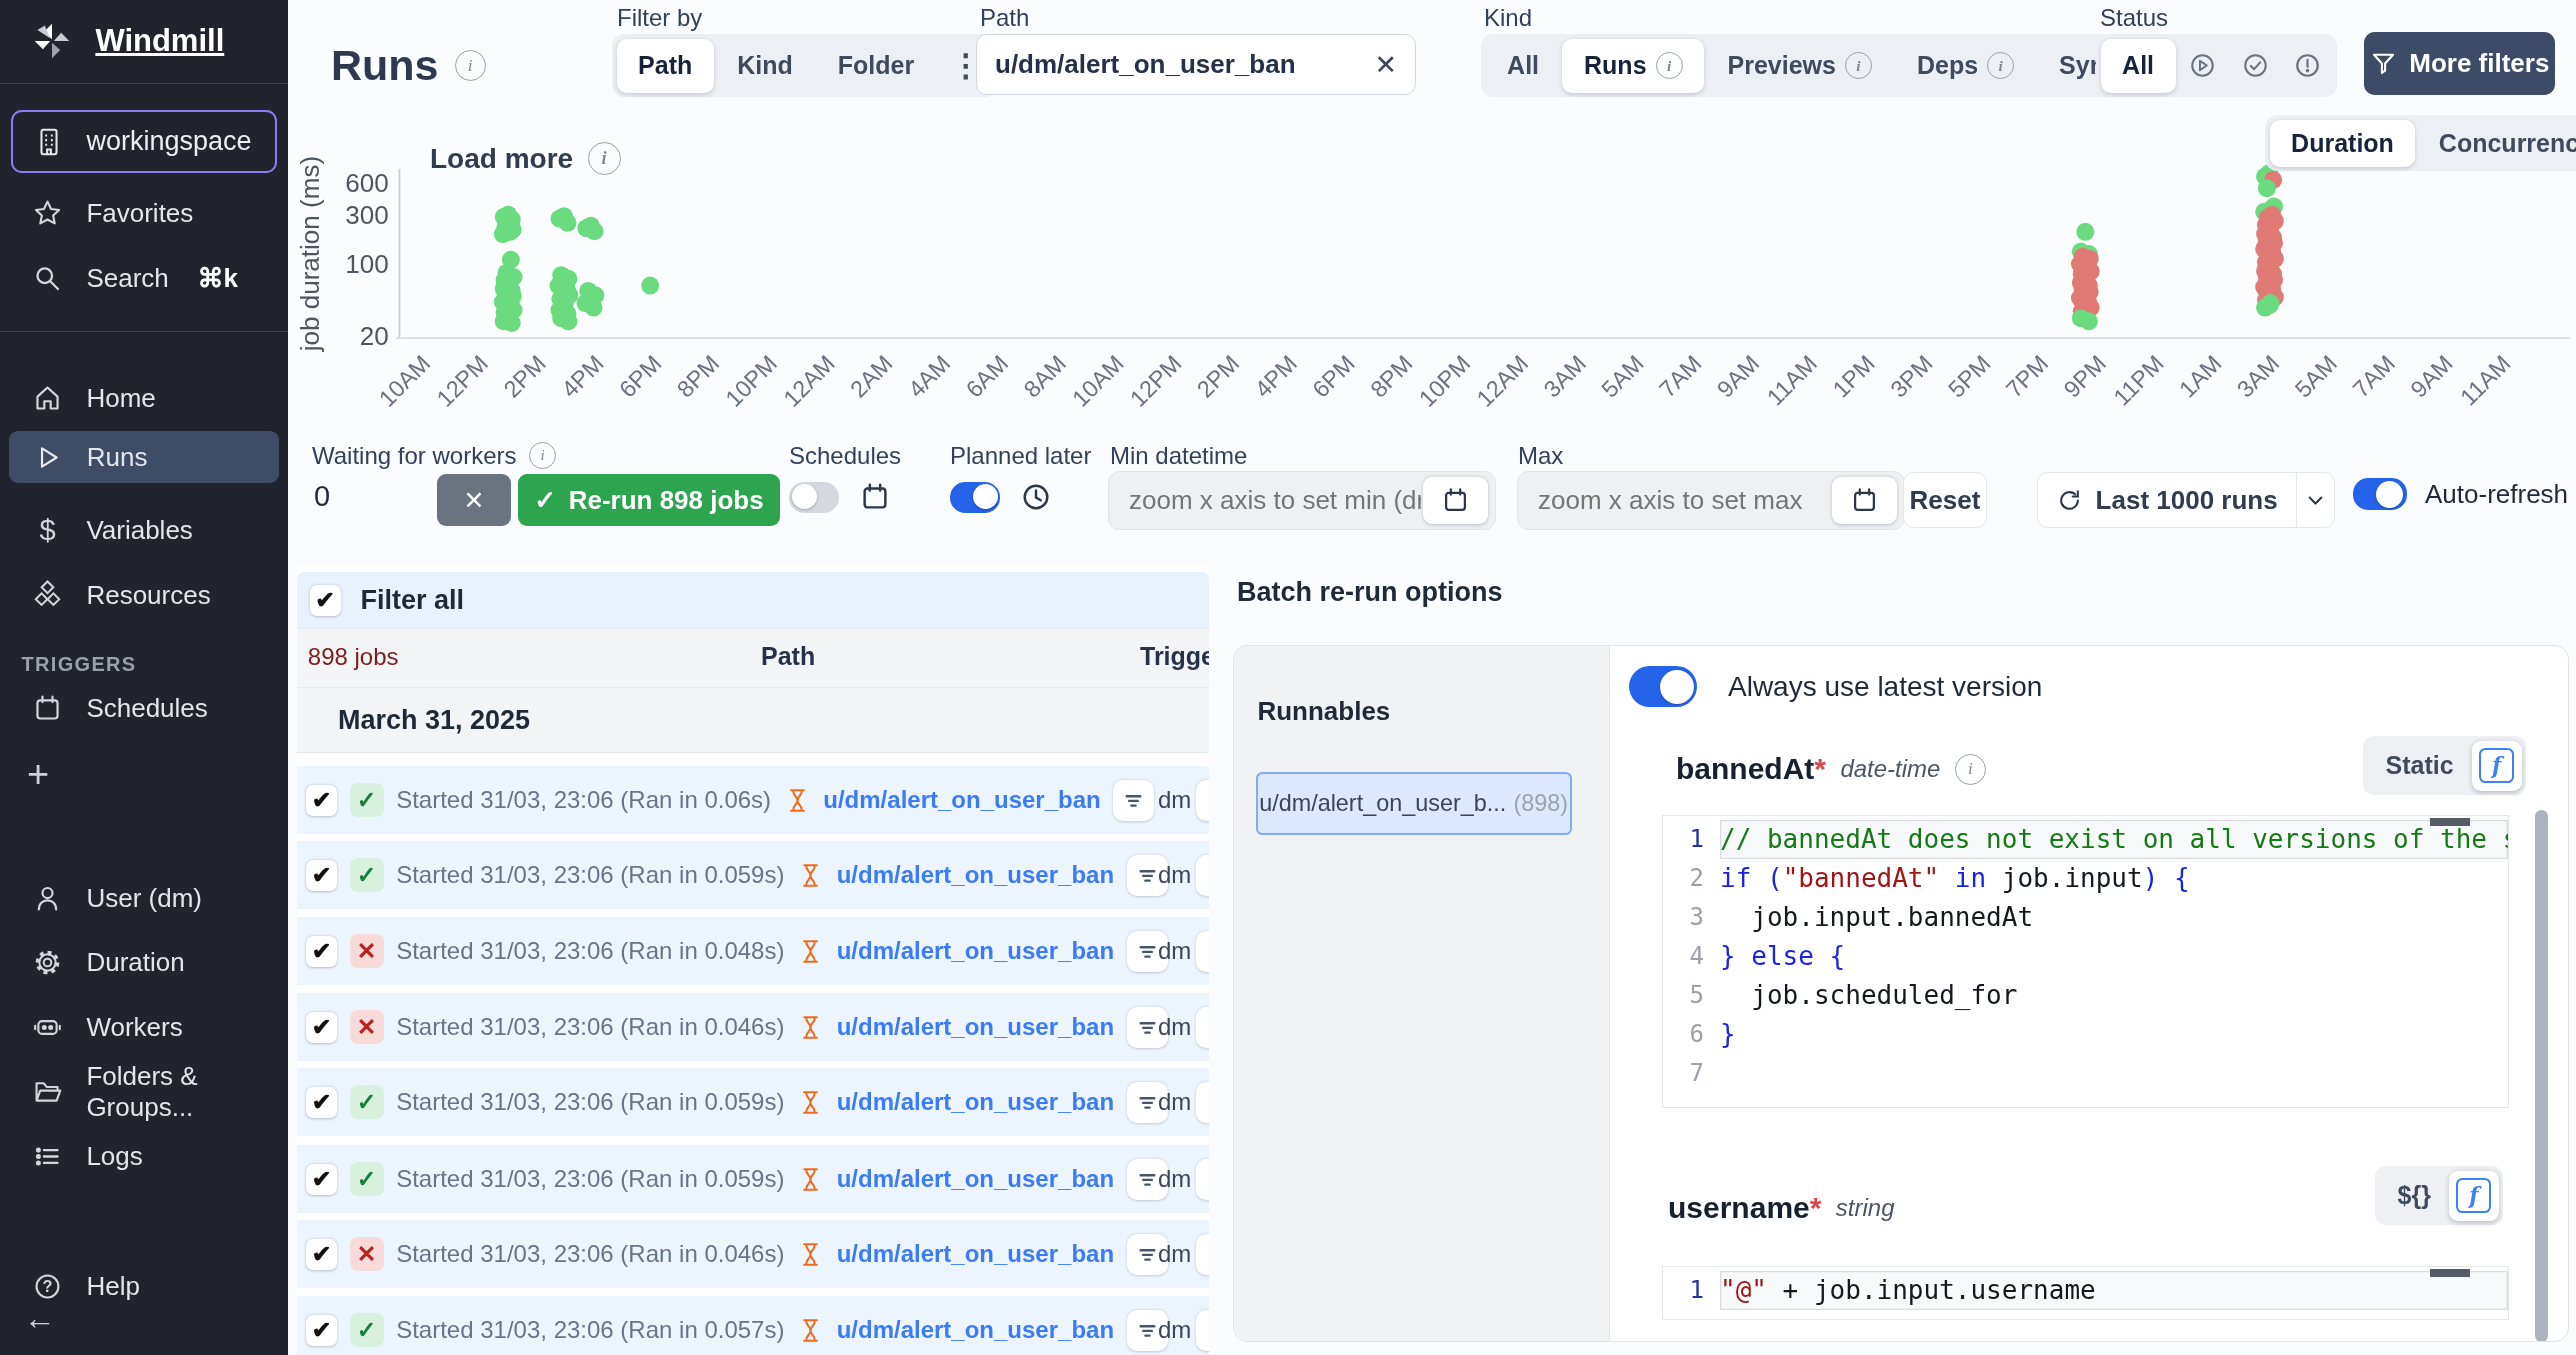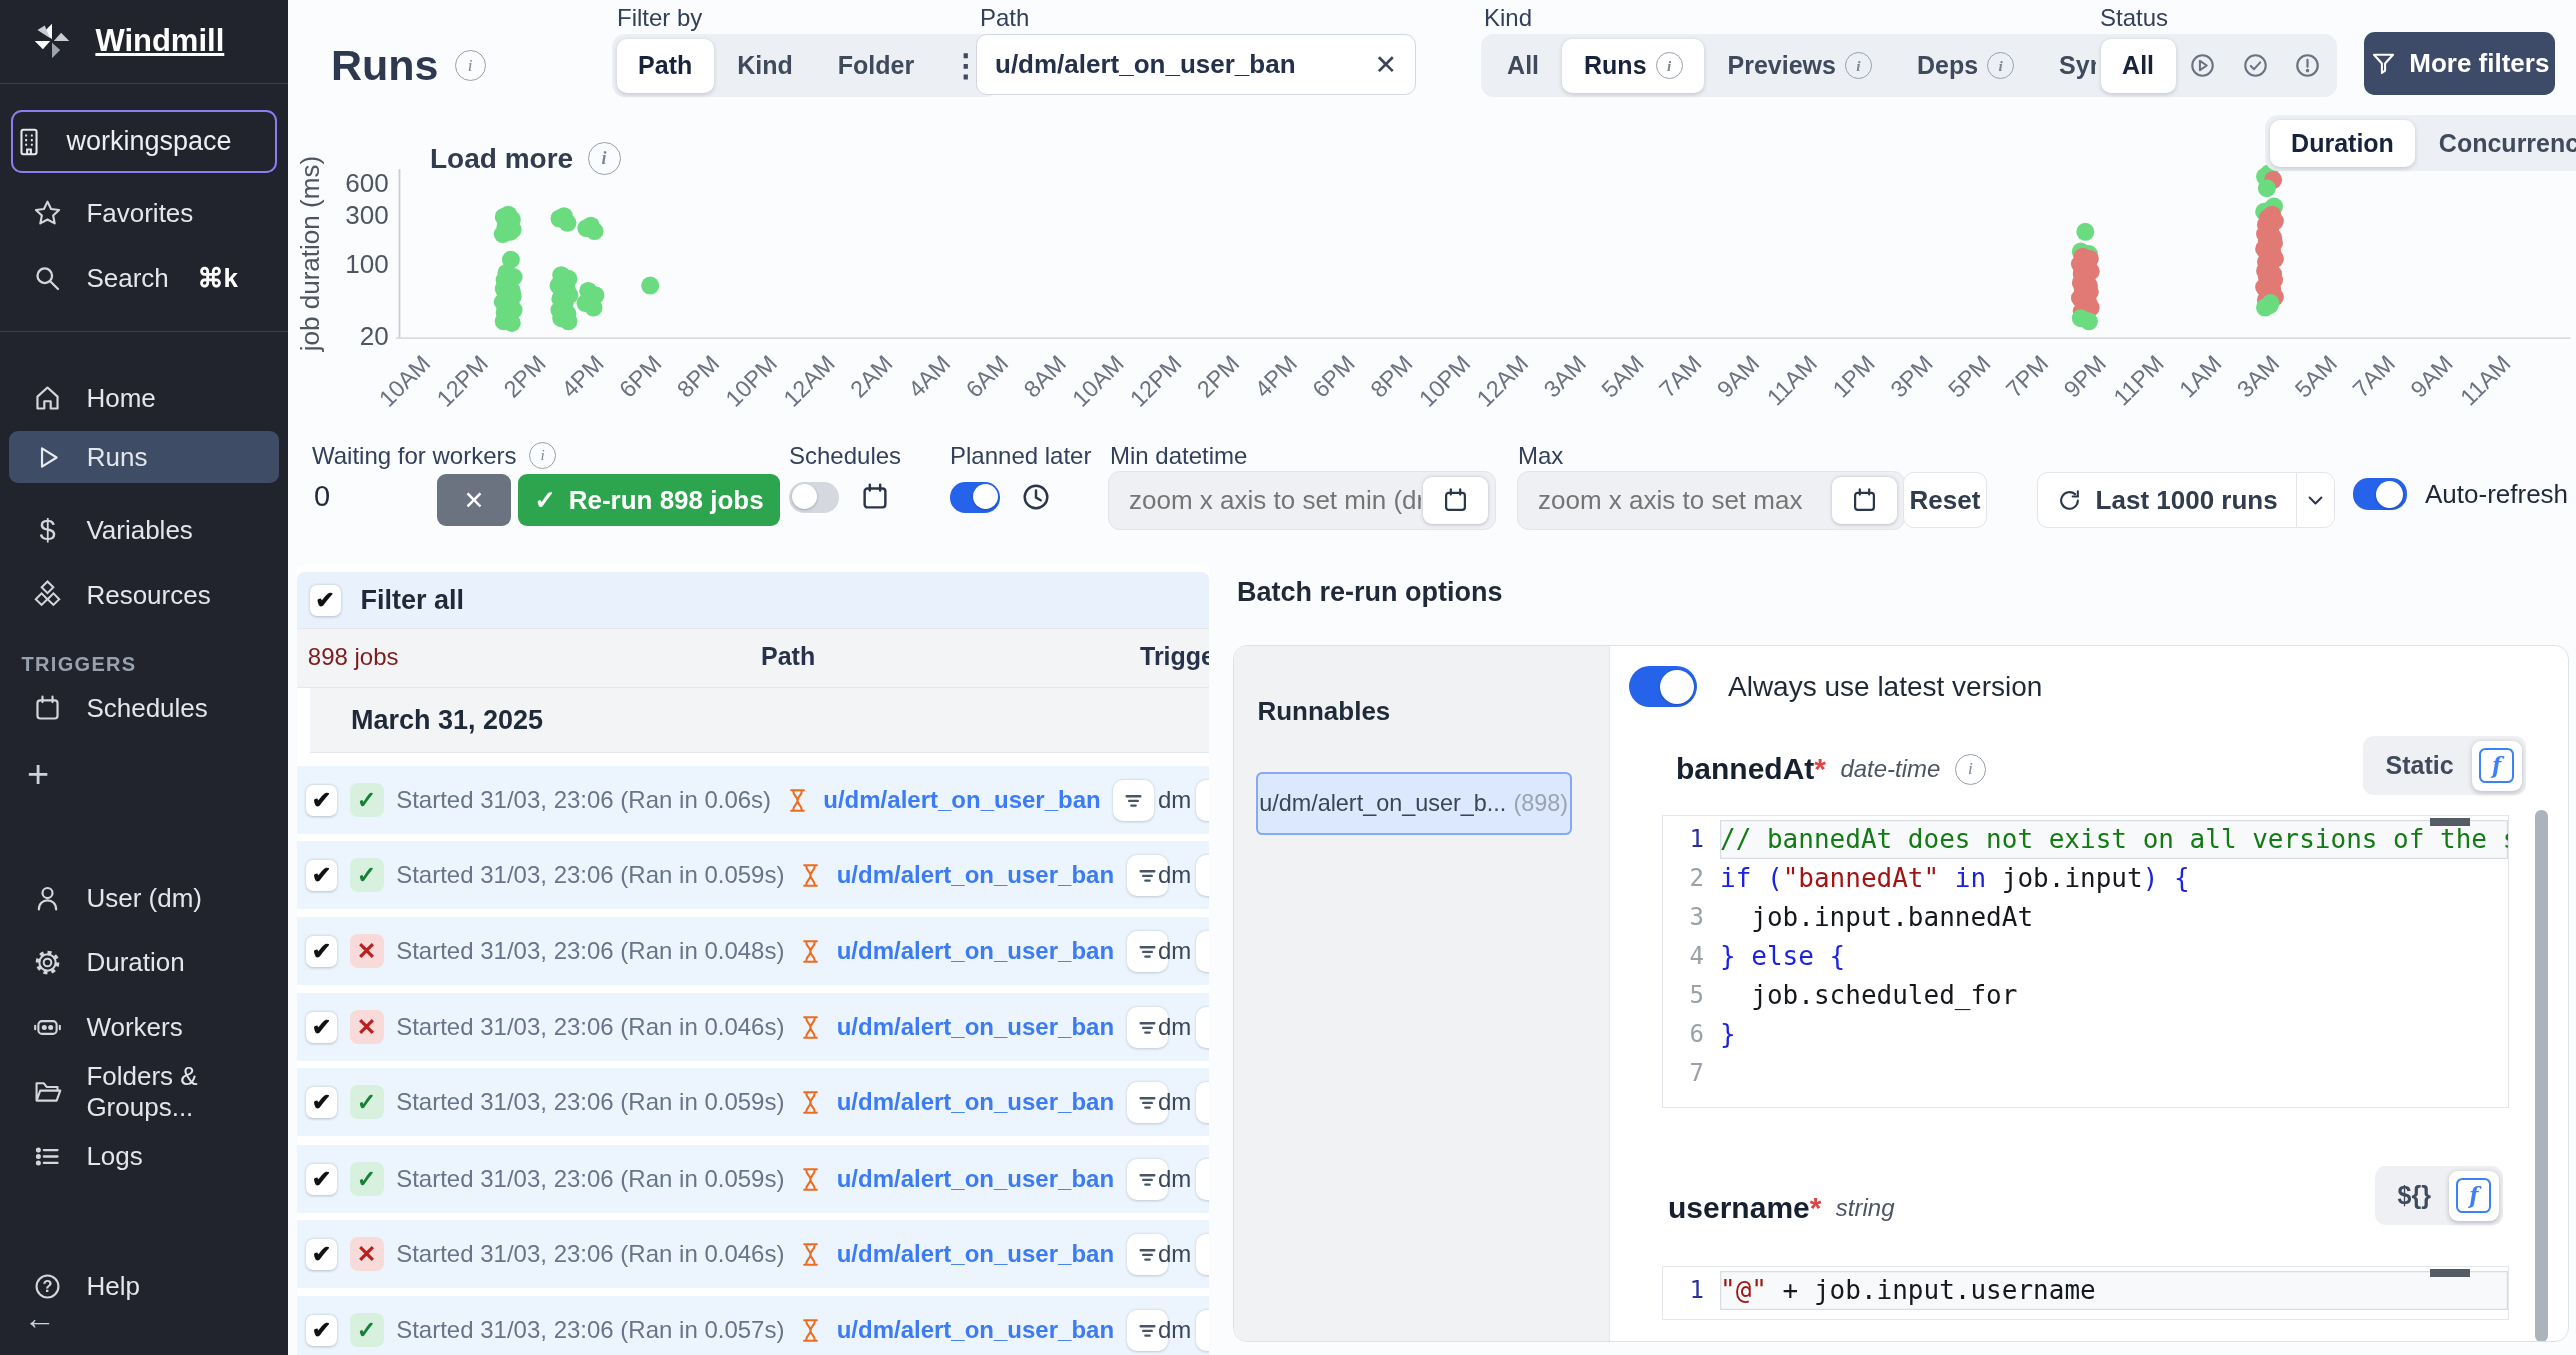--- a/index.html
+++ b/index.html
@@ -10,21 +10,21 @@
 
   
   #sidebar{position:absolute;left:0;top:0;width:288px;height:1355px;background:#21242d;}
   .side-item{position:absolute;left:0;width:288px;height:43px;display:flex;align-items:center;
              gap:23.4px;padding-left:32px;box-sizing:border-box;color:#e3e6ea;font-size:26px;cursor:pointer;}
   .side-item svg{flex:0 0 auto;}
   .side-item.active{left:9px;width:270px;height:52px;background:#3e4c66;border-radius:9px;padding-left:23.4px;}
   .side-divider{position:absolute;left:0;width:288px;height:0.9px;background:#3a3f4b;}
   .brand-text{font-size:31px;font-weight:700;color:#fff;text-decoration:underline;}
   .ws-btn{position:absolute;left:10.8px;top:110px;width:266px;height:63px;border:2.7px solid #8f7cf0;
-          border-radius:10.8px;display:flex;align-items:center;gap:21.6px;
+          border-radius:10.8px;display:flex;align-items:center;gap:21.6px;padding-left:20px;
           box-sizing:border-box;color:#eceef2;font-size:27px;cursor:pointer;}
   .side-heading{position:absolute;left:21.6px;color:#98a1ad;font-size:20px;letter-spacing:1.3px;font-weight:600;}
   .shortcut{font-weight:700;color:#fff;margin-left:5.4px;}
 
   
   #topbar{position:absolute;left:288px;top:0;width:2288px;height:119px;}
   .page-title{font-size:43px;font-weight:800;color:#2e3950;}
   .grp-label{font-size:24px;color:#33405a;}
   .seg{display:flex;align-items:center;background:#eceff3;border-radius:12.6px;padding:4.5px;gap:1.8px;height:63px;box-sizing:border-box;}
   .chip{display:flex;align-items:center;gap:9px;padding:0 21.6px;height:54px;border-radius:10px;
@@ -62,21 +62,21 @@
            display:flex;align-items:center;justify-content:center;flex:0 0 auto;cursor:pointer;}
   .btn-white{background:#fff;border:1.8px solid #e2e6ea;border-radius:10.8px;display:flex;align-items:center;
              justify-content:center;font-size:26px;font-weight:600;color:#313c4e;box-sizing:border-box;cursor:pointer;}
 
   
   #runs-panel{position:absolute;left:297px;top:566px;width:912px;height:789px;overflow:hidden;background:#fff;}
   .select-bar{position:absolute;left:0;top:6.3px;width:912px;height:56px;background:#e9f1fd;
               display:flex;align-items:center;gap:20px;padding-left:12.6px;box-sizing:border-box;border-radius:7.2px 7.2px 0 0;}
   .hdr-row{position:absolute;left:0;top:62px;width:912px;height:60px;background:#f2f4f6;
            border-top:1.8px solid #e4e7eb;border-bottom:1.8px solid #e4e7eb;box-sizing:border-box;}
-  .date-row{position:absolute;left:13px;top:122px;width:912px;height:65px;background:#f2f4f6;
+  .date-row{position:absolute;left:0;top:122px;width:912px;height:65px;background:#f2f4f6;
             border-bottom:1.8px solid #e4e7eb;box-sizing:border-box;display:flex;align-items:center;padding-left:41px;}
   .checkbox{width:31px;height:31px;background:#fff;border-radius:7.2px;box-shadow:0 0.9px 2.7px rgba(20,30,50,.25);
             display:flex;align-items:center;justify-content:center;font-size:23.4px;font-weight:700;color:#111;flex:0 0 auto;cursor:pointer;}
   .run-row{position:absolute;left:0;width:912px;height:68px;background:#ecf4fd;display:flex;align-items:center;
            gap:12.6px;padding-left:9px;box-sizing:border-box;}
   .row-badge{width:34px;height:34px;border-radius:8px;display:flex;align-items:center;justify-content:center;
              font-size:23.4px;font-weight:700;flex:0 0 auto;}
   .row-badge.success{background:#d8f0de;color:#188038;}
   .row-badge.failure{background:#f8dad8;color:#bb1f1f;}
   .row-text{font-size:24px;color:#67748a;white-space:nowrap;}

